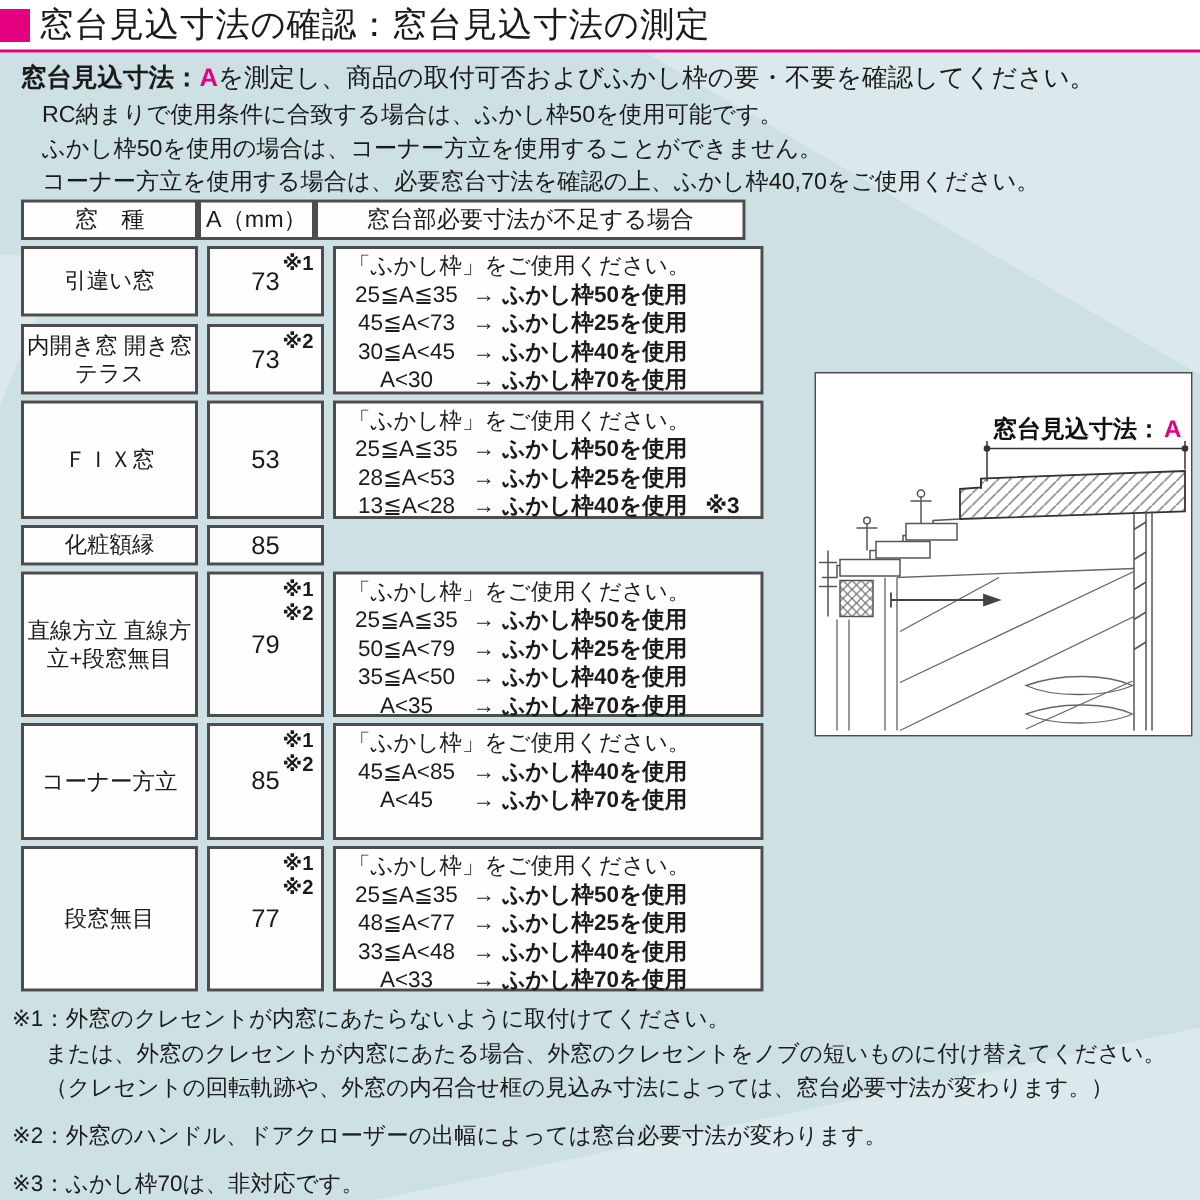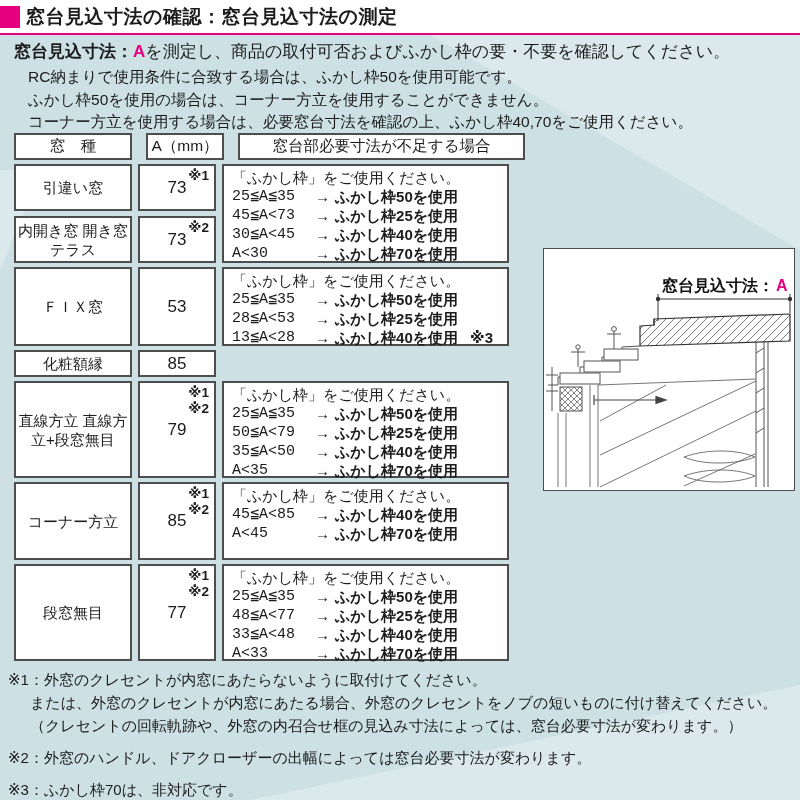--- a/index.html
+++ b/index.html
@@ -17,32 +17,32 @@
   .bg-shape.s2{left:250px;top:685px;width:550px;height:115px;clip-path:polygon(100% 0,100% 100%,0 100%);}
   .bg-shape.s3{left:0;top:170px;width:42px;height:100px;clip-path:polygon(0 0,100% 0,0 100%);}
 
   
   .header{
     position:absolute;left:0;top:0;width:800px;height:33px;
     background:#ffffff;border-bottom:2px solid #e4007f;z-index:2;
     display:flex;align-items:center;
   }
   .title-square{width:20px;height:22px;background:#e4007f;margin-right:6px;flex:0 0 auto;}
-  .page-title{font-size:19px;font-weight:bold;letter-spacing:0.5px;white-space:nowrap;}
+  .page-title{font-size:23px;font-weight:normal;letter-spacing:0.5px;white-space:nowrap;}
 
   
   .intro{position:absolute;left:14px;top:40px;width:780px;z-index:2;}
   .intro-lead{font-size:17px;line-height:24px;margin-bottom:2px;}
   .intro-lead .lbl{font-weight:bold;}
   .intro-lead .aval{font-weight:bold;color:#e4007f;}
   .intro-line{font-size:15.5px;line-height:22.5px;margin-left:14px;}
 
   
   .spec-table{position:absolute;left:14px;top:133px;z-index:2;}
-  .t-row{display:flex;gap:14px;margin-bottom:4px;}
+  .t-row{display:flex;gap:0;margin-bottom:4px;}
   .t-group{display:flex;gap:6px;margin-bottom:4px;}
   .t-left{display:flex;flex-direction:column;gap:5px;}
   .pair{display:flex;gap:6px;}
   .cell{
     background:#fefefe;border:2px solid #4d4d4d;box-sizing:border-box;
     display:flex;align-items:center;justify-content:center;
   }
   .w-type{width:118px;}
   .w-a{width:78px;}
   .w-note{width:287px;}
@@ -54,21 +54,21 @@
   .a-val{font-size:17px;}
   .marks{position:absolute;top:2px;right:5px;text-align:right;}
   .mk{display:block;font-size:13.5px;font-weight:bold;line-height:16px;}
   .note-cell{
     display:block;align-items:flex-start;justify-content:flex-start;
     font-size:15px;line-height:19px;padding:2px 8px 0 8px;
   }
   .note-pre-line{display:flex;}
   .note-pre{font-weight:bold;}
   .cond{display:flex;}
-  .rng{width:78px;text-align:left;white-space:pre;font-family:Liberation Mono, monospace;}
+  .rng{width:78px;text-align:center;white-space:pre;}
   .arw{padding:0 5px;}
   .res{font-weight:bold;}
   .sfx{font-weight:bold;margin-left:12px;}
   .note-center{font-size:15px;}
 
   
   .diagram{
     position:absolute;left:543px;top:248px;width:252px;height:243px;
     background:#ffffff;border:1px solid #4d4d4d;box-sizing:border-box;z-index:2;
   }

